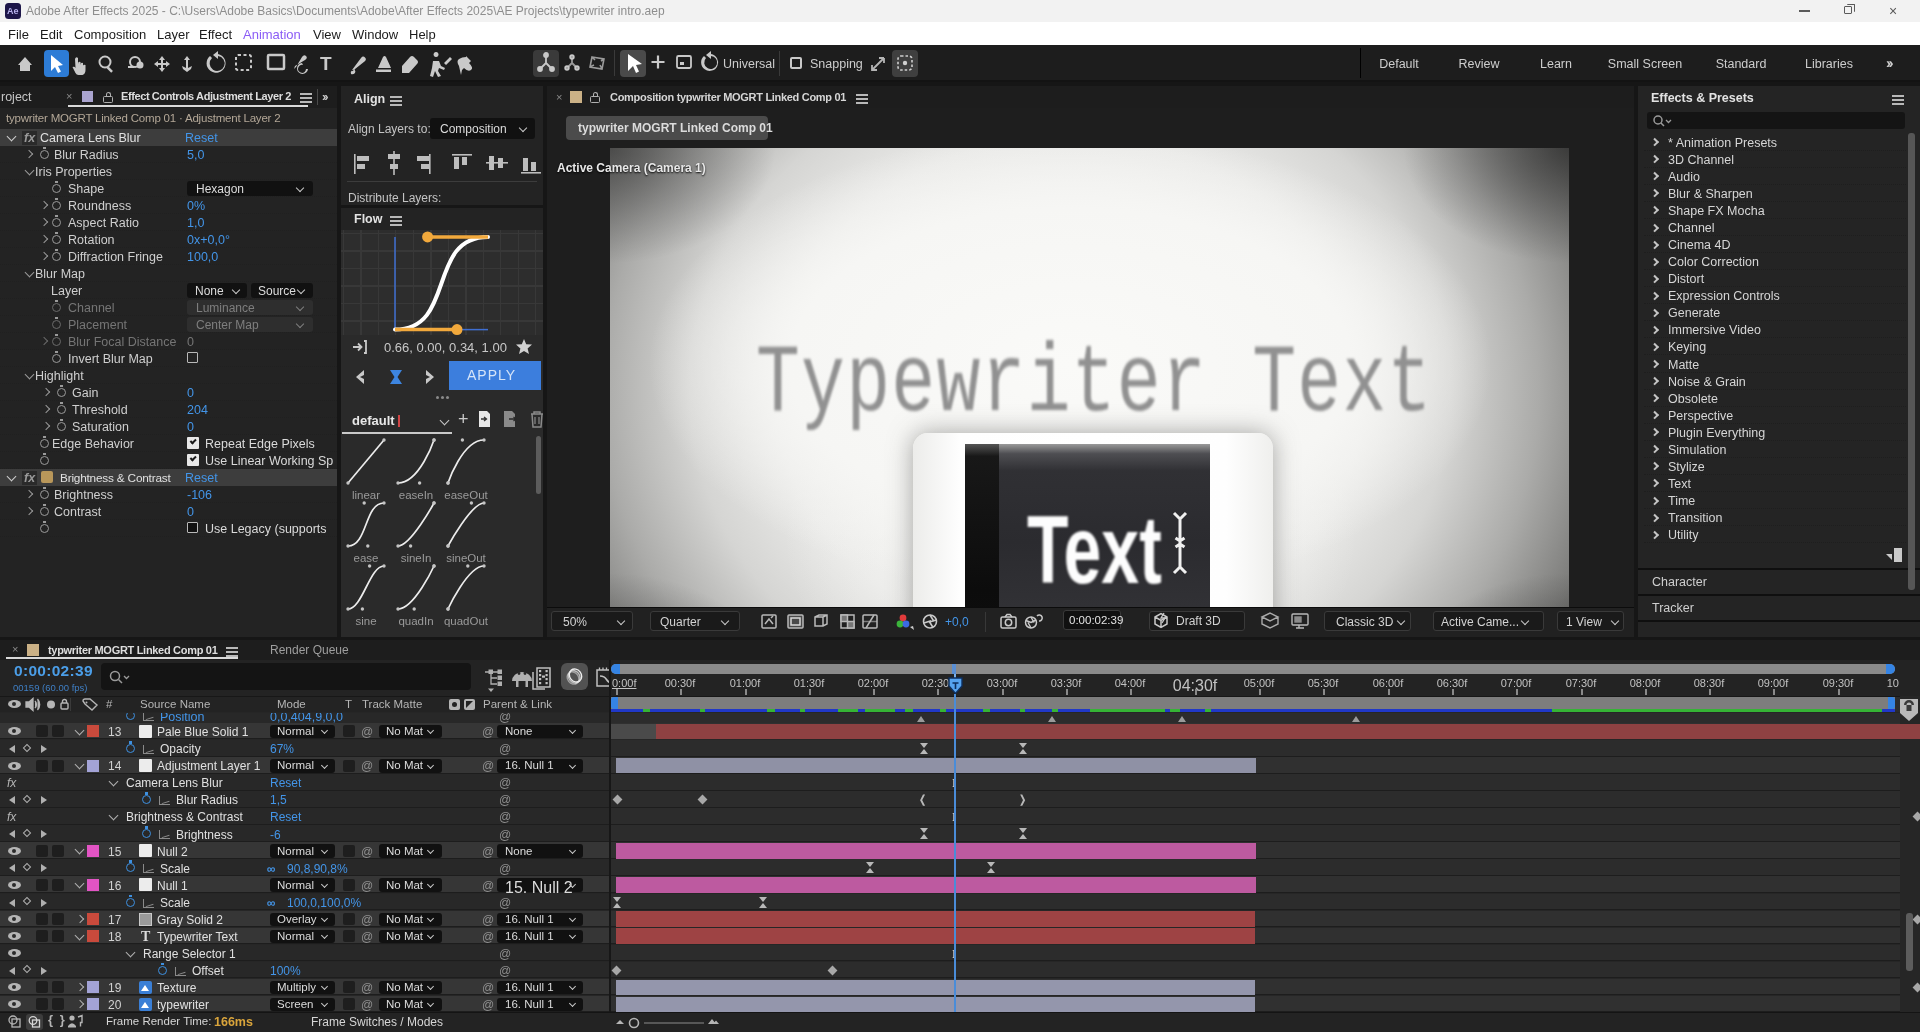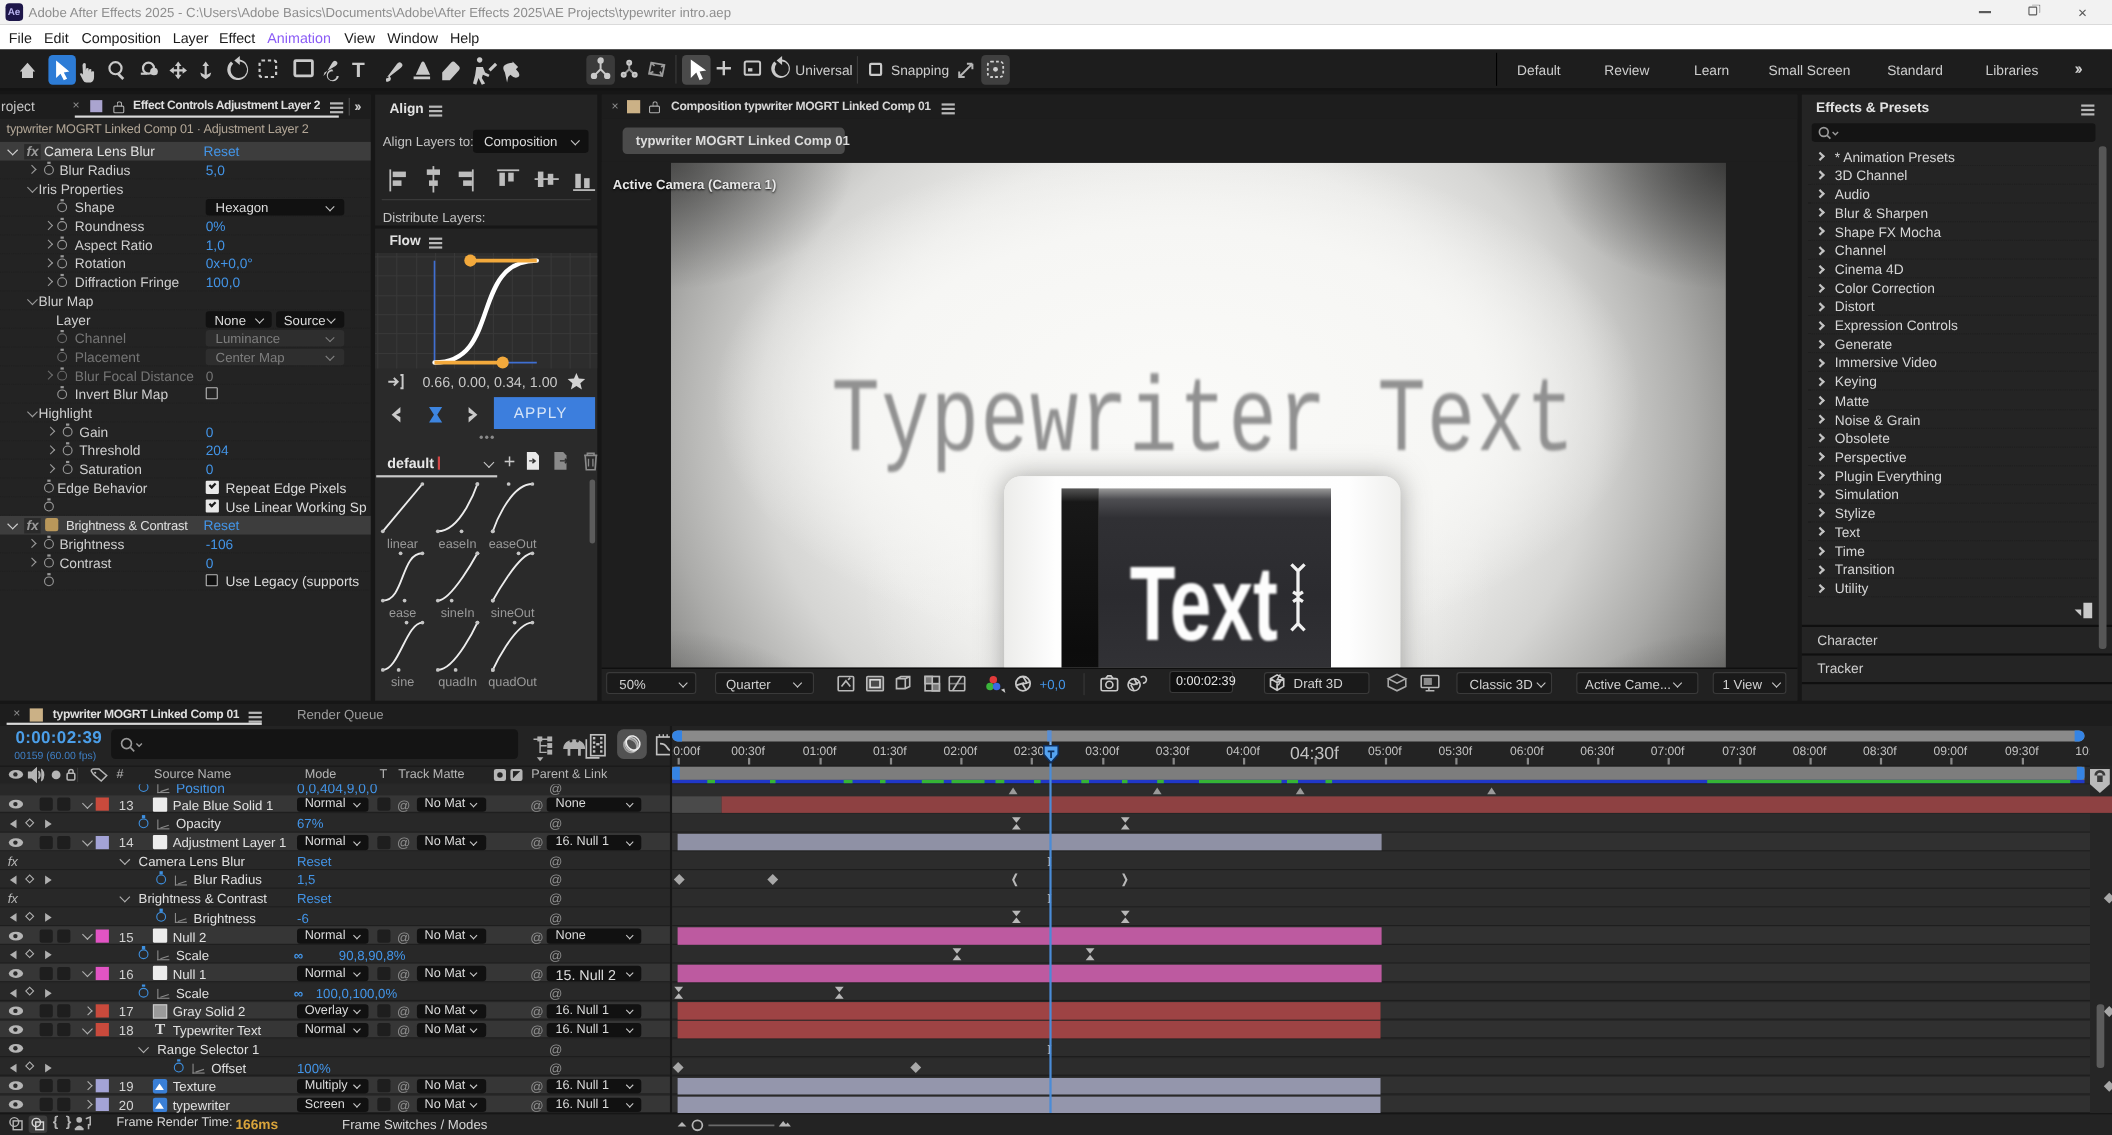--- a/index.html
+++ b/index.html
@@ -657,21 +657,21 @@
 <path d="M6.5 6 l0-2.5 m3.5 2.5 l0-2.5 m3.5 2.5 l0-2.5 m3.5 2.5 l0-2.5 m3.5 2.5 l0-2.5" stroke="#c0c0c0" stroke-width="1.3"></path>
 <path d="M7 12 q4.5 0 6.5 3.5 q2 3.5 6.5 3.5" stroke="#c0c0c0" stroke-width="1.6" fill="none"></path>
   </svg>
 <div class="abs" style="left:609px;top:660px;width:2px;height:352px;background:#171717;"></div>
 <div class="abs" style="left:611px;top:660px;width:1289px;height:36px;background:#232323;"></div>
 <div class="abs" style="left:611px;top:664px;width:1284px;height:10px;background:#8a8a8a;border-radius:5px;"></div>
 <div class="abs" style="left:611px;top:664px;width:9px;height:10px;background:#3584e4;border-radius:5px 0 0 5px;"></div>
 <div class="abs" style="left:1886px;top:664px;width:9px;height:10px;background:#3584e4;border-radius:0 5px 5px 0;"></div>
 <div class="abs" style="left:952px;top:664px;width:4px;height:10px;background:#5a8fd4;"></div>
 <div class="abs" style="left:611px;top:676px;width:1289px;height:20px;overflow:hidden;">
-<div class="tx" style="left:1px;top:1px;font-size:11px;color:#c2c2c2;">0:00f</div>
+<div class="tx" style="left:1px;top:1px;font-size:11px;color:#c2c2c2;text-decoration:underline;">0:00f</div>
 <div class="abs" style="left:5px;top:13px;width:1.5px;height:6px;background:#8a8a8a;"></div>
 <div class="tx" style="left:69px;top:1px;font-size:11px;color:#c2c2c2;transform:translateX(-50%);">00:30f</div>
 <div class="abs" style="left:69px;top:13px;width:1.5px;height:6px;background:#8a8a8a;"></div>
 <div class="tx" style="left:134px;top:1px;font-size:11px;color:#c2c2c2;transform:translateX(-50%);">01:00f</div>
 <div class="abs" style="left:134px;top:13px;width:1.5px;height:6px;background:#8a8a8a;"></div>
 <div class="tx" style="left:198px;top:1px;font-size:11px;color:#c2c2c2;transform:translateX(-50%);">01:30f</div>
 <div class="abs" style="left:198px;top:13px;width:1.5px;height:6px;background:#8a8a8a;"></div>
 <div class="tx" style="left:262px;top:1px;font-size:11px;color:#c2c2c2;transform:translateX(-50%);">02:00f</div>
 <div class="abs" style="left:262px;top:13px;width:1.5px;height:6px;background:#8a8a8a;"></div>
 <div class="tx" style="left:326px;top:1px;font-size:11px;color:#c2c2c2;transform:translateX(-50%);">02:30f</div>
@@ -892,21 +892,21 @@
 <div class="abs" style="left:616px;top:843.1px;width:640px;height:15.6px;background:#bd5aa0;"></div>
 <div class="abs" style="left:0;top:859.4px;width:609px;height:16.5px;background:#282828;border-bottom:1px solid #1d1d1d;"></div>
 <div class="abs" style="left:611px;top:859.4px;width:1289px;height:16.5px;background:#2c2c2c;border-bottom:1px solid #1d1d1d;"></div>
 <div class="abs" style="left:9px;top:864.4px;width:0;height:0;border-top:4px solid transparent;border-bottom:4px solid transparent;border-right:6px solid #b0b0b0;"></div>
 <div class="abs" style="left:24px;top:863.9px;width:6px;height:6px;border:1.4px solid #b0b0b0;transform:rotate(45deg);"></div>
 <div class="abs" style="left:41px;top:864.4px;width:0;height:0;border-top:4px solid transparent;border-bottom:4px solid transparent;border-left:6px solid #b0b0b0;"></div>
 <div class="sw swb" style="left:126px;top:863.4px;"></div>
 <div class="gra" style="left:143px;top:864.4px;"></div>
 <div class="tx" style="left:160px;top:861.6px;font-size:12px;color:#e0e0e0;">Scale</div>
 <div class="tx blue" style="left:267px;top:861.6px;font-size:12px;font-weight:bold;">∞</div>
-<div class="tx blue" style="left:287px;top:861.6px;font-size:12px;margin-left:21px;">90,8,90,8%</div>
+<div class="tx blue" style="left:287px;top:861.6px;font-size:12px;">90,8,90,8%</div>
 <div class="tx" style="left:499px;top:861.6px;font-size:12px;color:#8e8e8e;">@</div>
 <div class="kfh" style="left:865.5px;top:862.4px;border-top:5px solid #b8b8b8;"></div>
 <div class="kfh" style="left:865.5px;top:868.4px;border-bottom:5px solid #b8b8b8;"></div>
 <div class="kfh" style="left:986.5px;top:862.4px;border-top:5px solid #b8b8b8;"></div>
 <div class="kfh" style="left:986.5px;top:868.4px;border-bottom:5px solid #b8b8b8;"></div>
 <div class="abs" style="left:0;top:876.4px;width:609px;height:16.5px;background:#363636;border-bottom:1px solid #1d1d1d;"></div>
 <div class="abs" style="left:611px;top:876.4px;width:1289px;height:16.5px;background:#303030;border-bottom:1px solid #1d1d1d;"></div>
 <div class="eye" style="left:8px;top:880.9px;"></div>
 <div class="abs cell" style="left:36px;top:878.9px;"></div>
 <div class="abs cell" style="left:52px;top:878.9px;"></div>
@@ -918,21 +918,21 @@
 <div class="dd" style="left:270px;top:878.4px;width:65px;height:13.5px;"></div>
 <div class="tx" style="left:277px;top:878.6px;font-size:11.5px;color:#dcdcdc;">Normal</div>
 <div class="ddc" style="left:322px;top:881.9px;width:5px;height:5px;"></div>
 <div class="abs cell" style="left:343px;top:878.9px;"></div>
 <div class="tx" style="left:361px;top:878.6px;font-size:12px;color:#8e8e8e;">@</div>
 <div class="dd" style="left:379px;top:878.4px;width:63px;height:13.5px;"></div>
 <div class="tx" style="left:386px;top:878.6px;font-size:11.5px;color:#dcdcdc;">No Mat</div>
 <div class="ddc" style="left:428px;top:881.9px;width:5px;height:5px;"></div>
 <div class="tx" style="left:482px;top:878.6px;font-size:12px;color:#8e8e8e;">@</div>
 <div class="dd" style="left:497px;top:878.4px;width:86px;height:13.5px;"></div>
-<div class="tx" style="left:505px;top:878.6px;font-size:13px;color:#dcdcdc;text-align:center;">15. Null 2</div>
+<div class="tx" style="left:505px;top:878.6px;font-size:16px;color:#dcdcdc;text-align:center;">15. Null 2</div>
 <div class="ddc" style="left:570px;top:881.9px;width:5px;height:5px;"></div>
 <div class="abs" style="left:616px;top:877.2px;width:640px;height:15.6px;background:#bd5aa0;"></div>
 <div class="abs" style="left:0;top:893.5px;width:609px;height:16.5px;background:#282828;border-bottom:1px solid #1d1d1d;"></div>
 <div class="abs" style="left:611px;top:893.5px;width:1289px;height:16.5px;background:#2c2c2c;border-bottom:1px solid #1d1d1d;"></div>
 <div class="abs" style="left:9px;top:898.5px;width:0;height:0;border-top:4px solid transparent;border-bottom:4px solid transparent;border-right:6px solid #b0b0b0;"></div>
 <div class="abs" style="left:24px;top:898.0px;width:6px;height:6px;border:1.4px solid #b0b0b0;transform:rotate(45deg);"></div>
 <div class="abs" style="left:41px;top:898.5px;width:0;height:0;border-top:4px solid transparent;border-bottom:4px solid transparent;border-left:6px solid #b0b0b0;"></div>
 <div class="sw swb" style="left:126px;top:897.5px;"></div>
 <div class="gra" style="left:143px;top:898.5px;"></div>
 <div class="tx" style="left:160px;top:895.7px;font-size:12px;color:#e0e0e0;">Scale</div>

